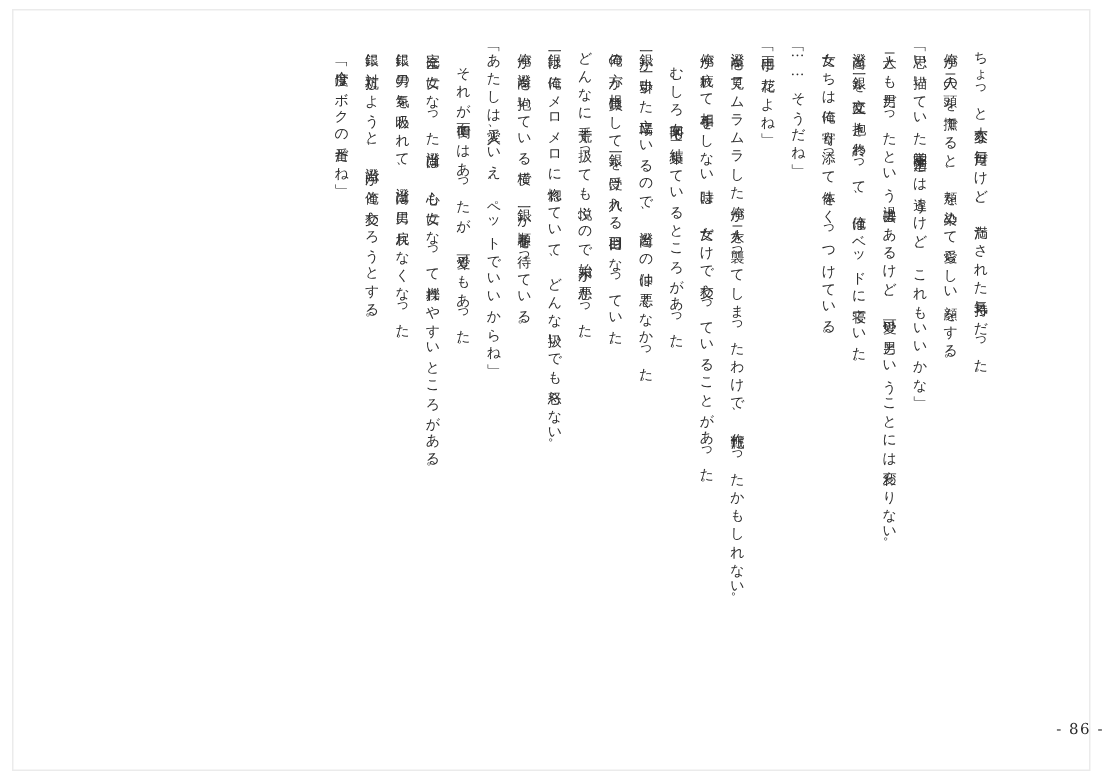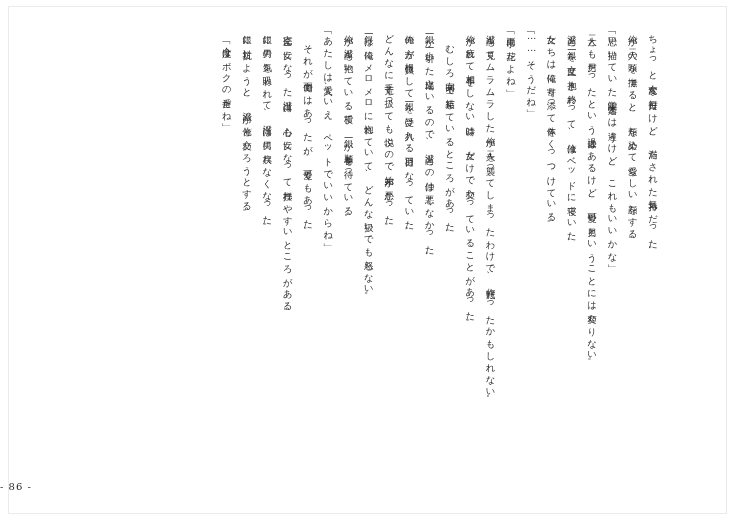--- a/index.html
+++ b/index.html
@@ -51,21 +51,21 @@
     text-align: start;
   }
   .vline.indent {
     padding-top: 10px;
   }
   .page-number {
     position: absolute;
     left: 0;
     right: 0;
     bottom: 29px;
-    text-align: left;
+    text-align: right;
     font-family: "DejaVu Serif", "Liberation Serif", serif;
     font-size: 10px;
     color: #2b2b2b;
     letter-spacing: 1px;
   }
 </style>
 </head>
 <body>
 
 <div class="page">

